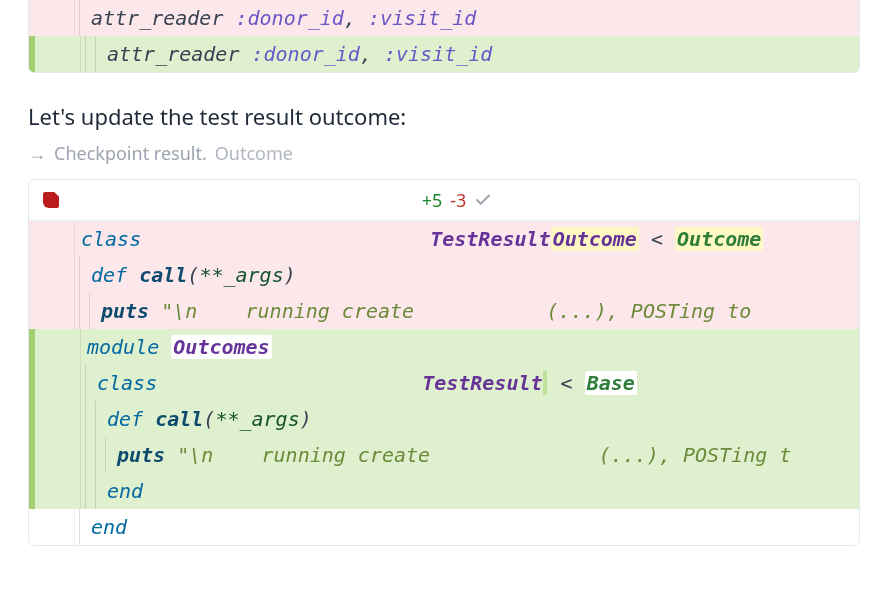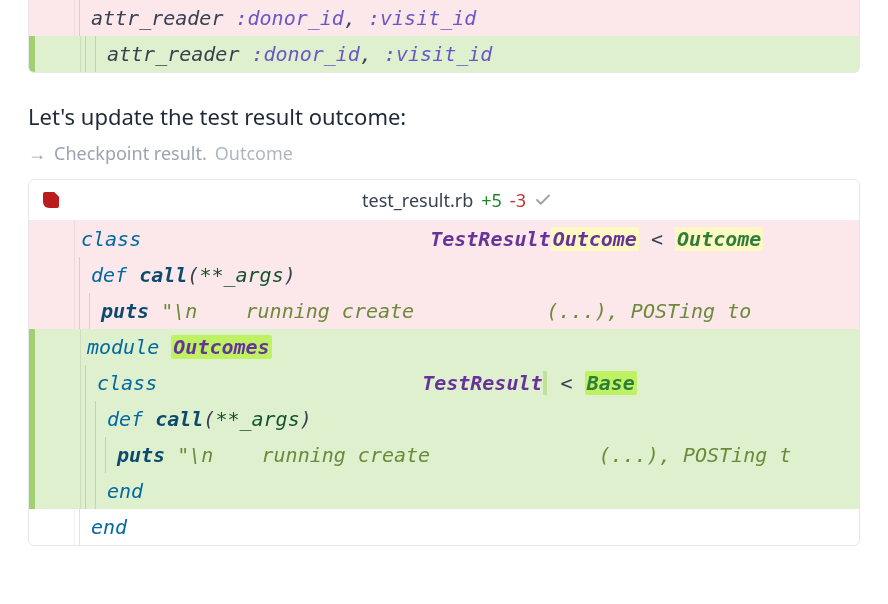--- a/index.html
+++ b/index.html
@@ -76,21 +76,21 @@
   }
   
   .kw   { color: #0369a1; }
   .fn   { color: #0c4a6e; font-weight: 700; }  
   .sym  { color: #6a57c7; }            
   .sym2 { color: #14532d; }            
   .str  { color: #6c8a3a; }            
   .type { color: #663399; font-weight:700; } 
   .typeG{ color: #2f7d3a; font-weight:700; } 
   .hl-del { background: #fef9c3; padding:0 2px; border-radius:2px; }
-  .hl-add { background: #bef264; padding:0 2px; border-radius:2px; }
+  .hl-add { background: #ffffff; padding:0 2px; border-radius:2px; }
   .dim  { color: #374151; }
 
   .midtext {
     font-family: -apple-system, system-ui, sans-serif;
     font-size: 22px;
     color: #1f2937;
     margin: 28px 28px 10px 28px;
   }
   .checkpoint {
     font-family: -apple-system, system-ui, sans-serif;
@@ -130,21 +130,20 @@
 <div class="checkpoint">
   <span class="arrow">→</span>
   <span>Checkpoint result.</span>
   <span class="restore">Outcome</span>
 </div>
 
 <div class="codeblock">
   <div class="codeheader">
     <span class="file-icon"></span>
     <span style="flex:1;text-align:center;display:flex;gap:8px;justify-content:center;align-items:center;">
-      <span>test_result.rb</span>
       <span class="additions">+5</span>
       <span class="deletions">-3</span>
       <span class="check">
         <svg width="18" height="18" viewBox="0 0 24 24" fill="none" stroke="#9ca3af" stroke-width="2.5" stroke-linecap="round" stroke-linejoin="round">
             <polyline points="20 6 9 17 4 12"></polyline>
           </svg>
       </span>
     </span>
   </div>
   <div class="coderows" id="rows2"><div class="row minus"><div class="gutter"></div><div class="codecell"><span class="kw">class</span><span>                        </span><span class="type">TestResult</span><span class="type hl-del">Outcome</span><span class="dim"> &lt; </span><span class="typeG hl-del">Outcome</span></div></div><div class="row minus"><div class="gutter"></div><div class="indentbar"></div><div class="codecell"><span class="kw">def </span><span class="fn">call</span><span class="dim">(</span><span class="sym2">**_args</span><span class="dim">)</span></div></div><div class="row minus"><div class="gutter"></div><div class="indentbar"></div><div class="indentbar"></div><div class="codecell"><span class="fn">puts </span><span class="str">"\n</span><span class="str">    running create</span><span>           </span><span class="str">(...), POSTing to </span></div></div><div class="row plus"><div class="gutter"></div><div class="codecell"><span class="kw">module </span><span class="type hl-add">Outcomes</span></div></div><div class="row plus"><div class="gutter"></div><div class="indentbar"></div><div class="codecell"><span class="kw">class</span><span>                      </span><span class="type">TestResult</span><span class="dim" style="border-left: 4px solid rgb(189, 226, 154); padding-left: 2px;"> &lt; </span><span class="typeG hl-add">Base</span></div></div><div class="row plus"><div class="gutter"></div><div class="indentbar"></div><div class="indentbar"></div><div class="codecell"><span class="kw">def </span><span class="fn">call</span><span class="dim">(</span><span class="sym2">**_args</span><span class="dim">)</span></div></div><div class="row plus"><div class="gutter"></div><div class="indentbar"></div><div class="indentbar"></div><div class="indentbar"></div><div class="codecell"><span class="fn">puts </span><span class="str">"\n</span><span class="str">    running create</span><span>              </span><span class="str">(...), POSTing t</span></div></div><div class="row plus"><div class="gutter"></div><div class="indentbar"></div><div class="indentbar"></div><div class="codecell"><span class="kw">end</span></div></div><div class="row "><div class="gutter"></div><div class="indentbar"></div><div class="codecell"><span class="kw">end</span></div></div></div>

